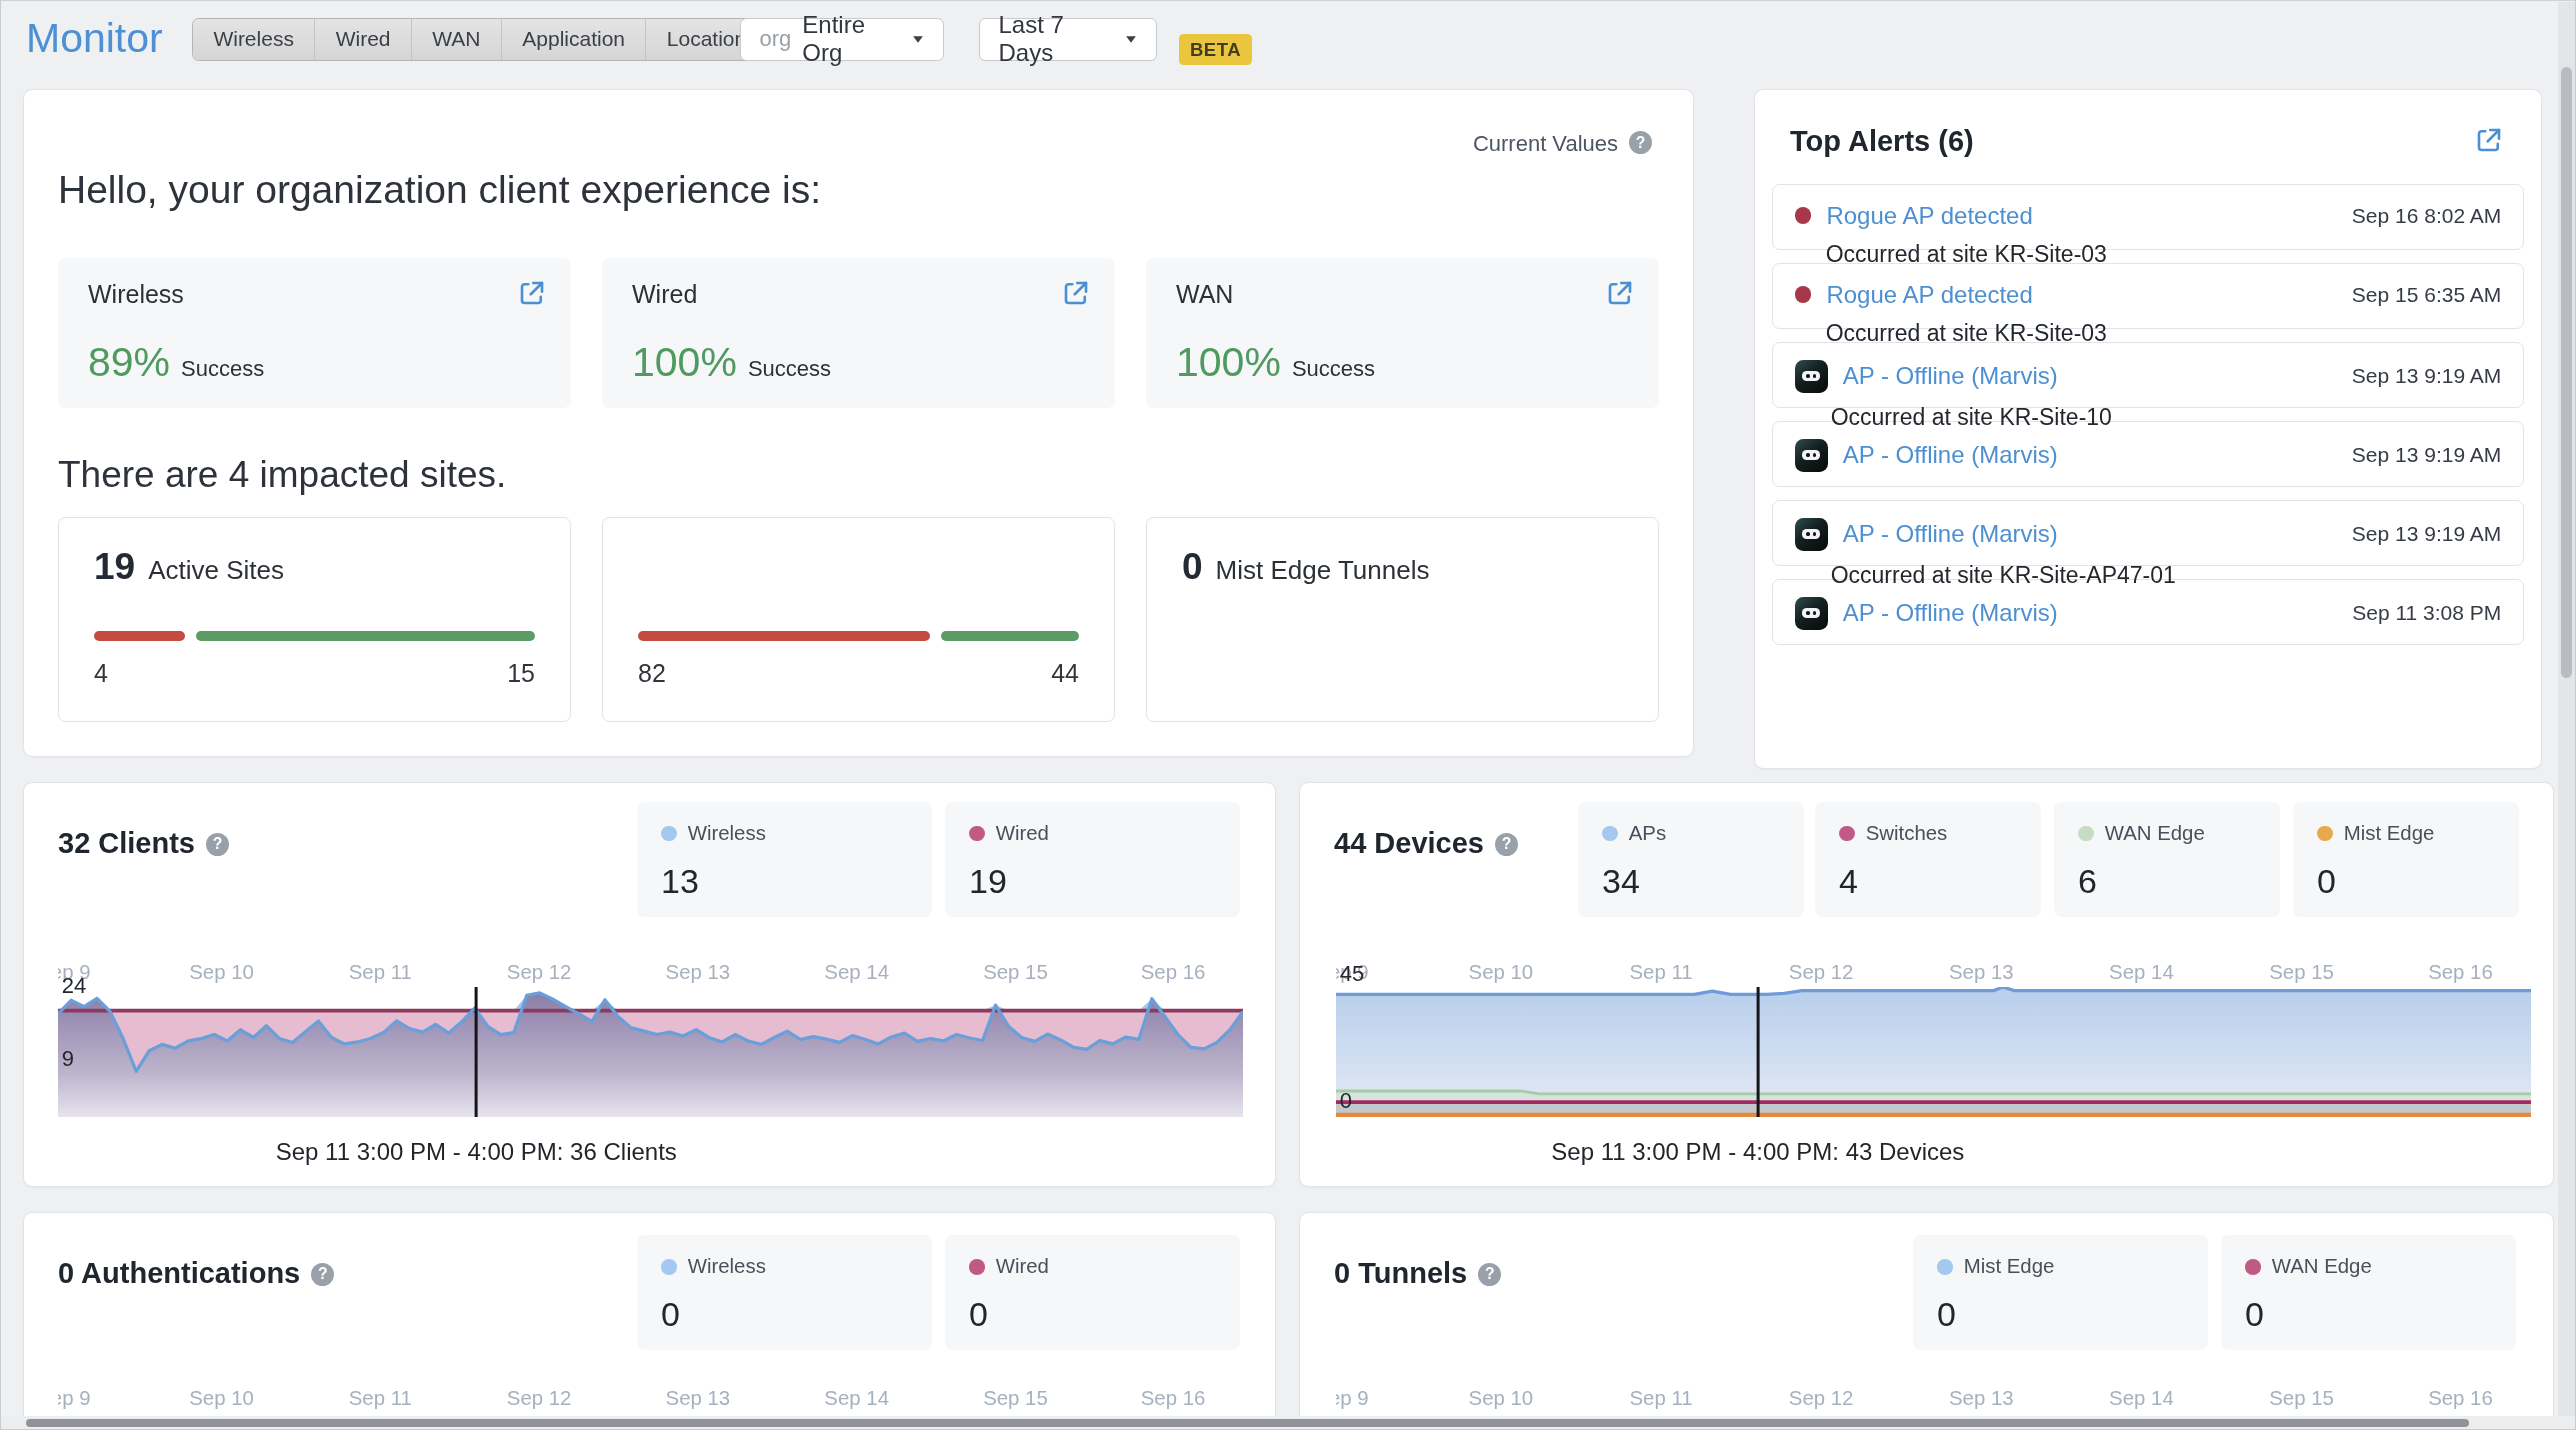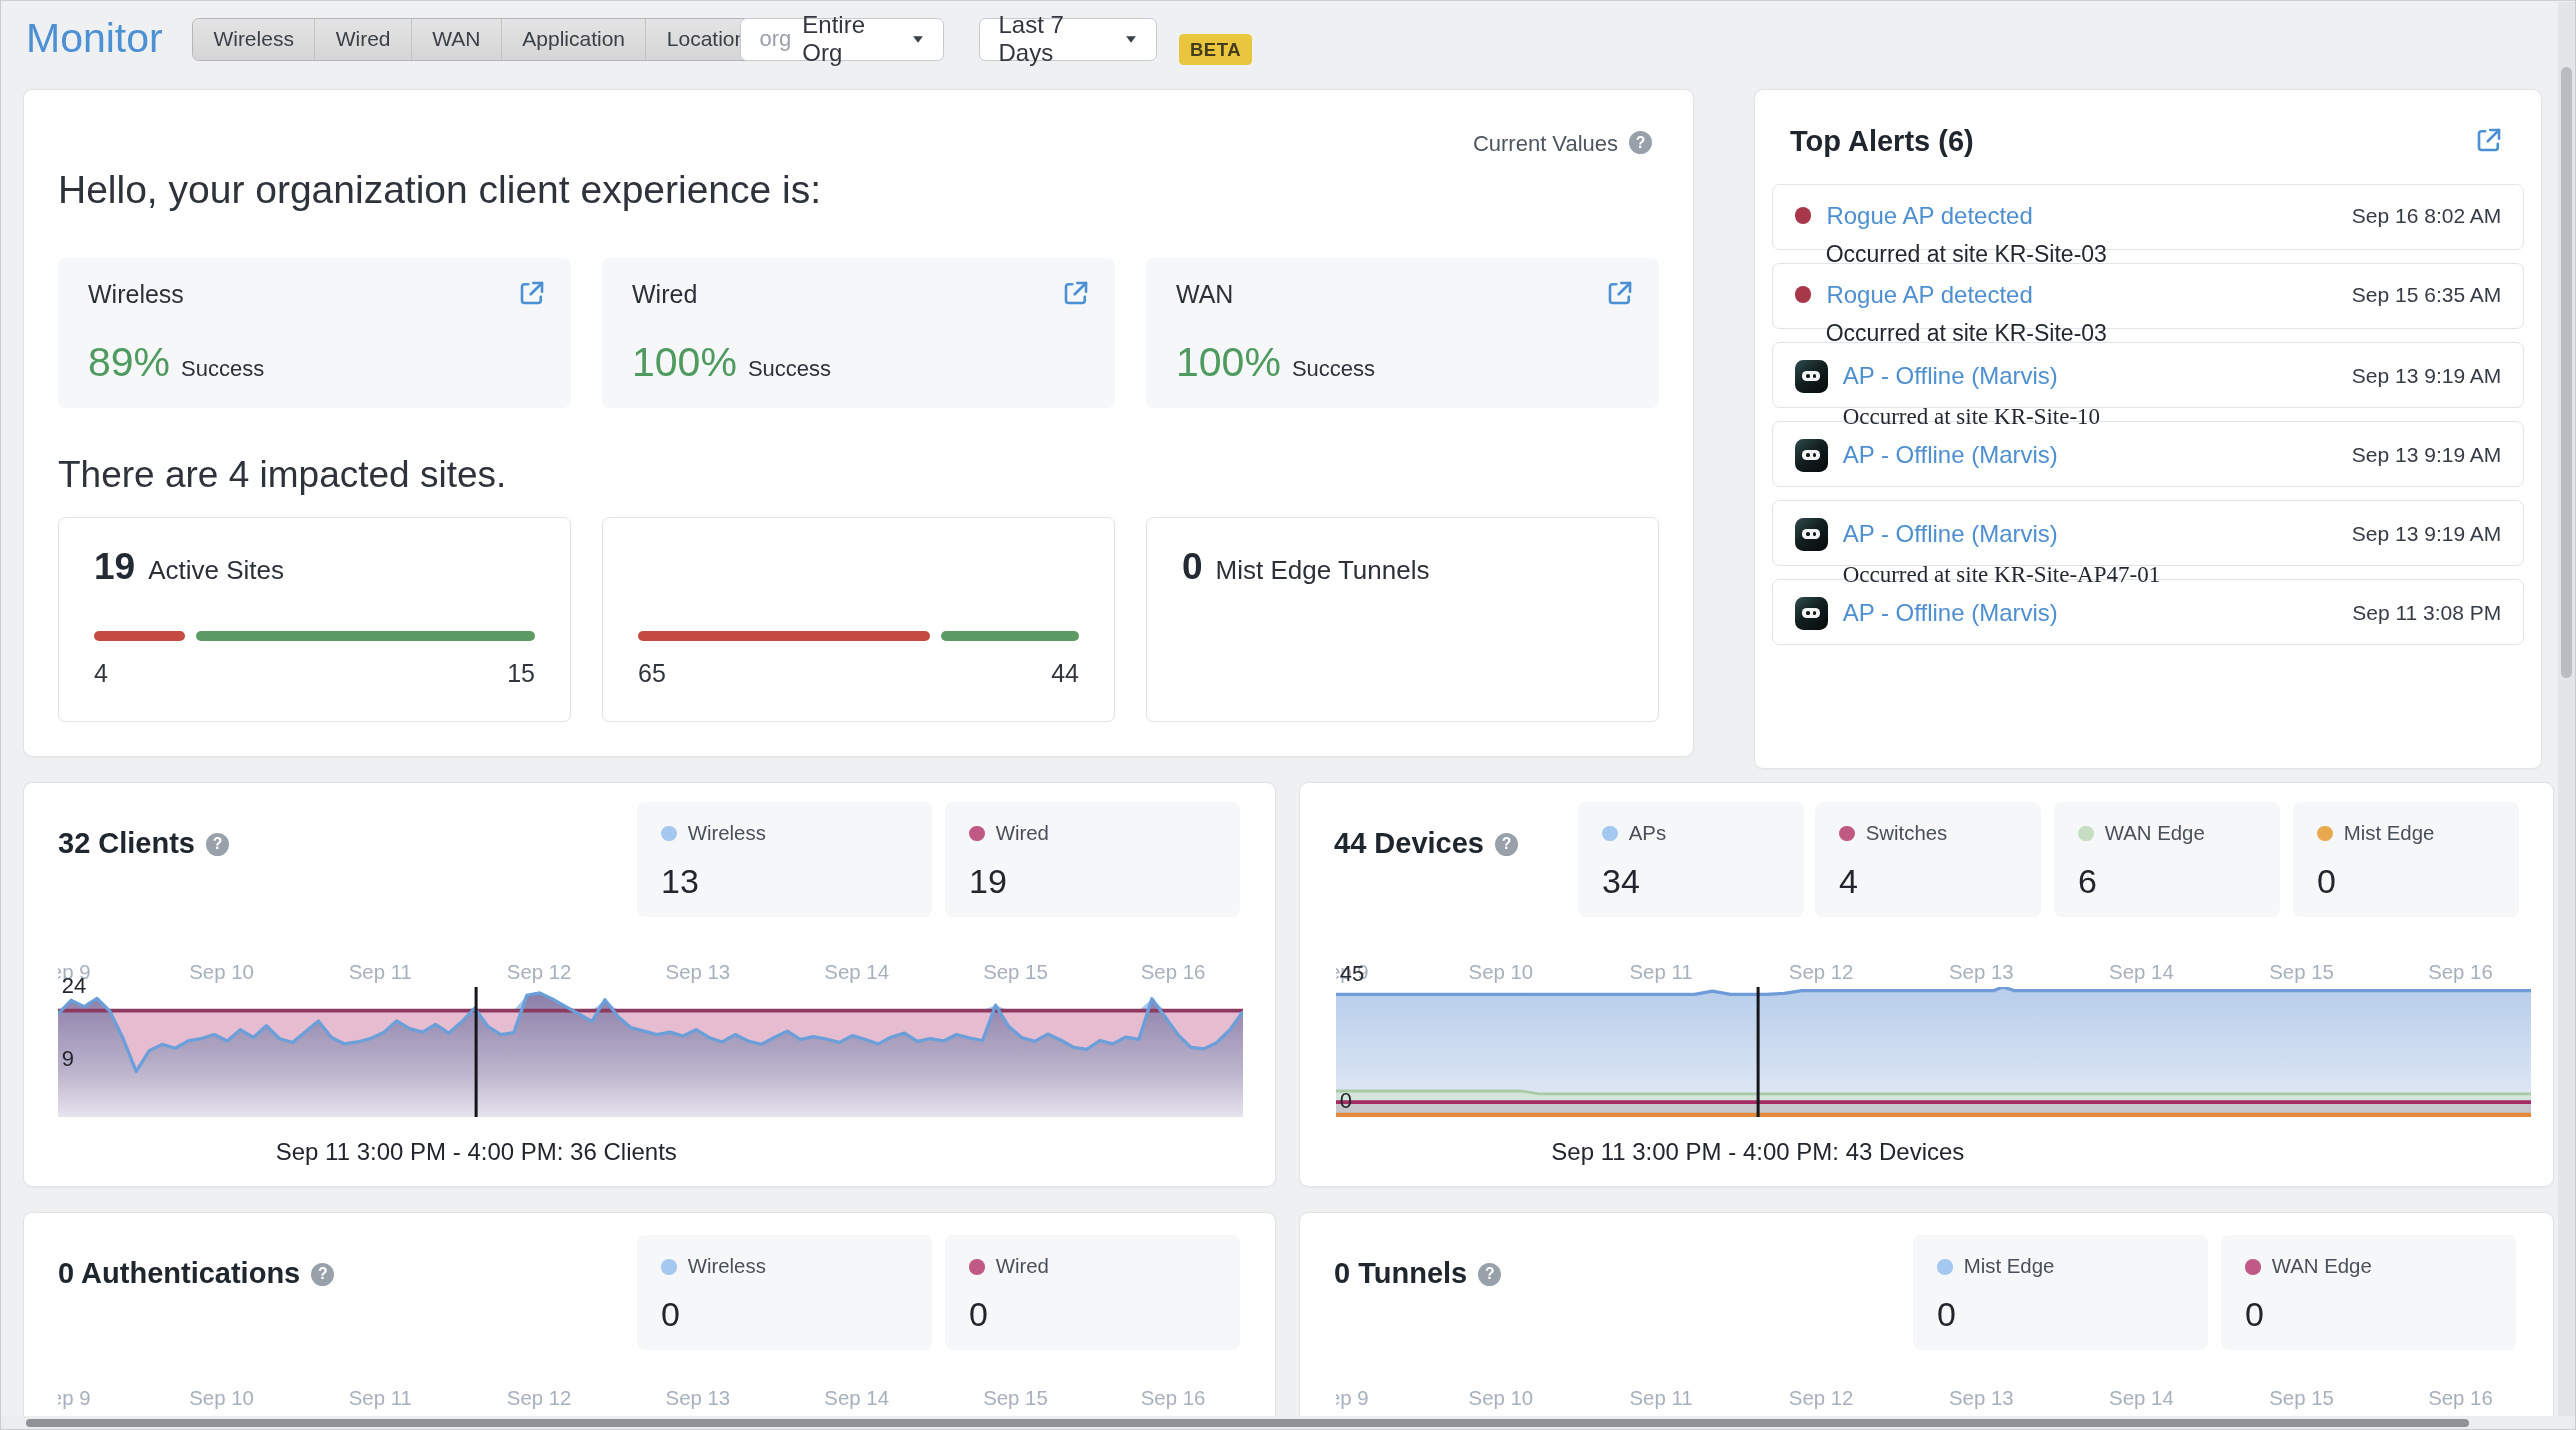--- a/index.html
+++ b/index.html
@@ -60,21 +60,21 @@
   #alerts { left:1754px; top:89px; width:788px; height:680px; overflow:hidden; }
   .alerts-title { position:absolute; left:35px; top:35px; }
   .alerts-link { position:absolute; right:37px; top:35px; }
   .alist { position:absolute; left:16.7px; right:16.7px; top:94px; }
   .acard { border:0.9px solid #e0e3e7; border-radius:7.4px; padding:16.7px 22px; height:66px; margin-bottom:13px; background:#fff; }
   .arow1 { display:flex; align-items:center; gap:15px; }
   .atitle { font-size:24px; color:#4d8fd1; }
   .atime { margin-left:auto; font-size:21px; color:#363c45; }
   .adesc { font-size:23px; color:#23282f; margin-top:11px; }
   .adesc.r { margin-left:31px; }
-  .adesc.m { margin-left:48px;font-family:Liberation Serif, serif; }
+  .adesc.m { margin-left:36px; }
   .adot { width:16.7px; height:16.7px; border-radius:50%; background:#a6384a; flex:none; }
   .marvis { width:33px; height:33px; border-radius:8.3px; flex:none;
             background:linear-gradient(140deg,#2f4d50 0%,#13201f 45%,#07090a 100%);
             display:flex; align-items:center; justify-content:center; }
   .marvis .visor { width:18.5px; height:10.2px; background:#f2f4f4; border-radius:4.6px; display:flex; align-items:center; justify-content:center; gap:2.8px; }
   .marvis .eye { width:3.7px; height:3.7px; border-radius:50%; background:#10191a; }
 
   
   .chart-panel .head { position:absolute; left:34px; top:44px; }
   .legend-card { position:absolute; top:18.5px; height:115px; background:#f6f7f9; border-radius:7.4px; padding:20.4px 24px; }
@@ -200,21 +200,21 @@
         <span>4</span>
         <span>15</span>
       </div>
     </div>
     <div class="stat-card">
       <div class="bars">
         <div class="bar red" id="bar-red-1" style="flex-grow: 93;"></div>
         <div class="bar green" id="bar-green-1" style="flex-grow: 44;"></div>
       </div>
       <div class="sc-nums">
-        <span>65</span>
+        <span>82</span>
         <span>44</span>
       </div>
     </div>
     <div class="stat-card">
       <div class="sc-top">
         <span class="sc-num">0</span>
         <span class="sc-label">Mist Edge Tunnels</span>
       </div>
     </div>
   </div>

